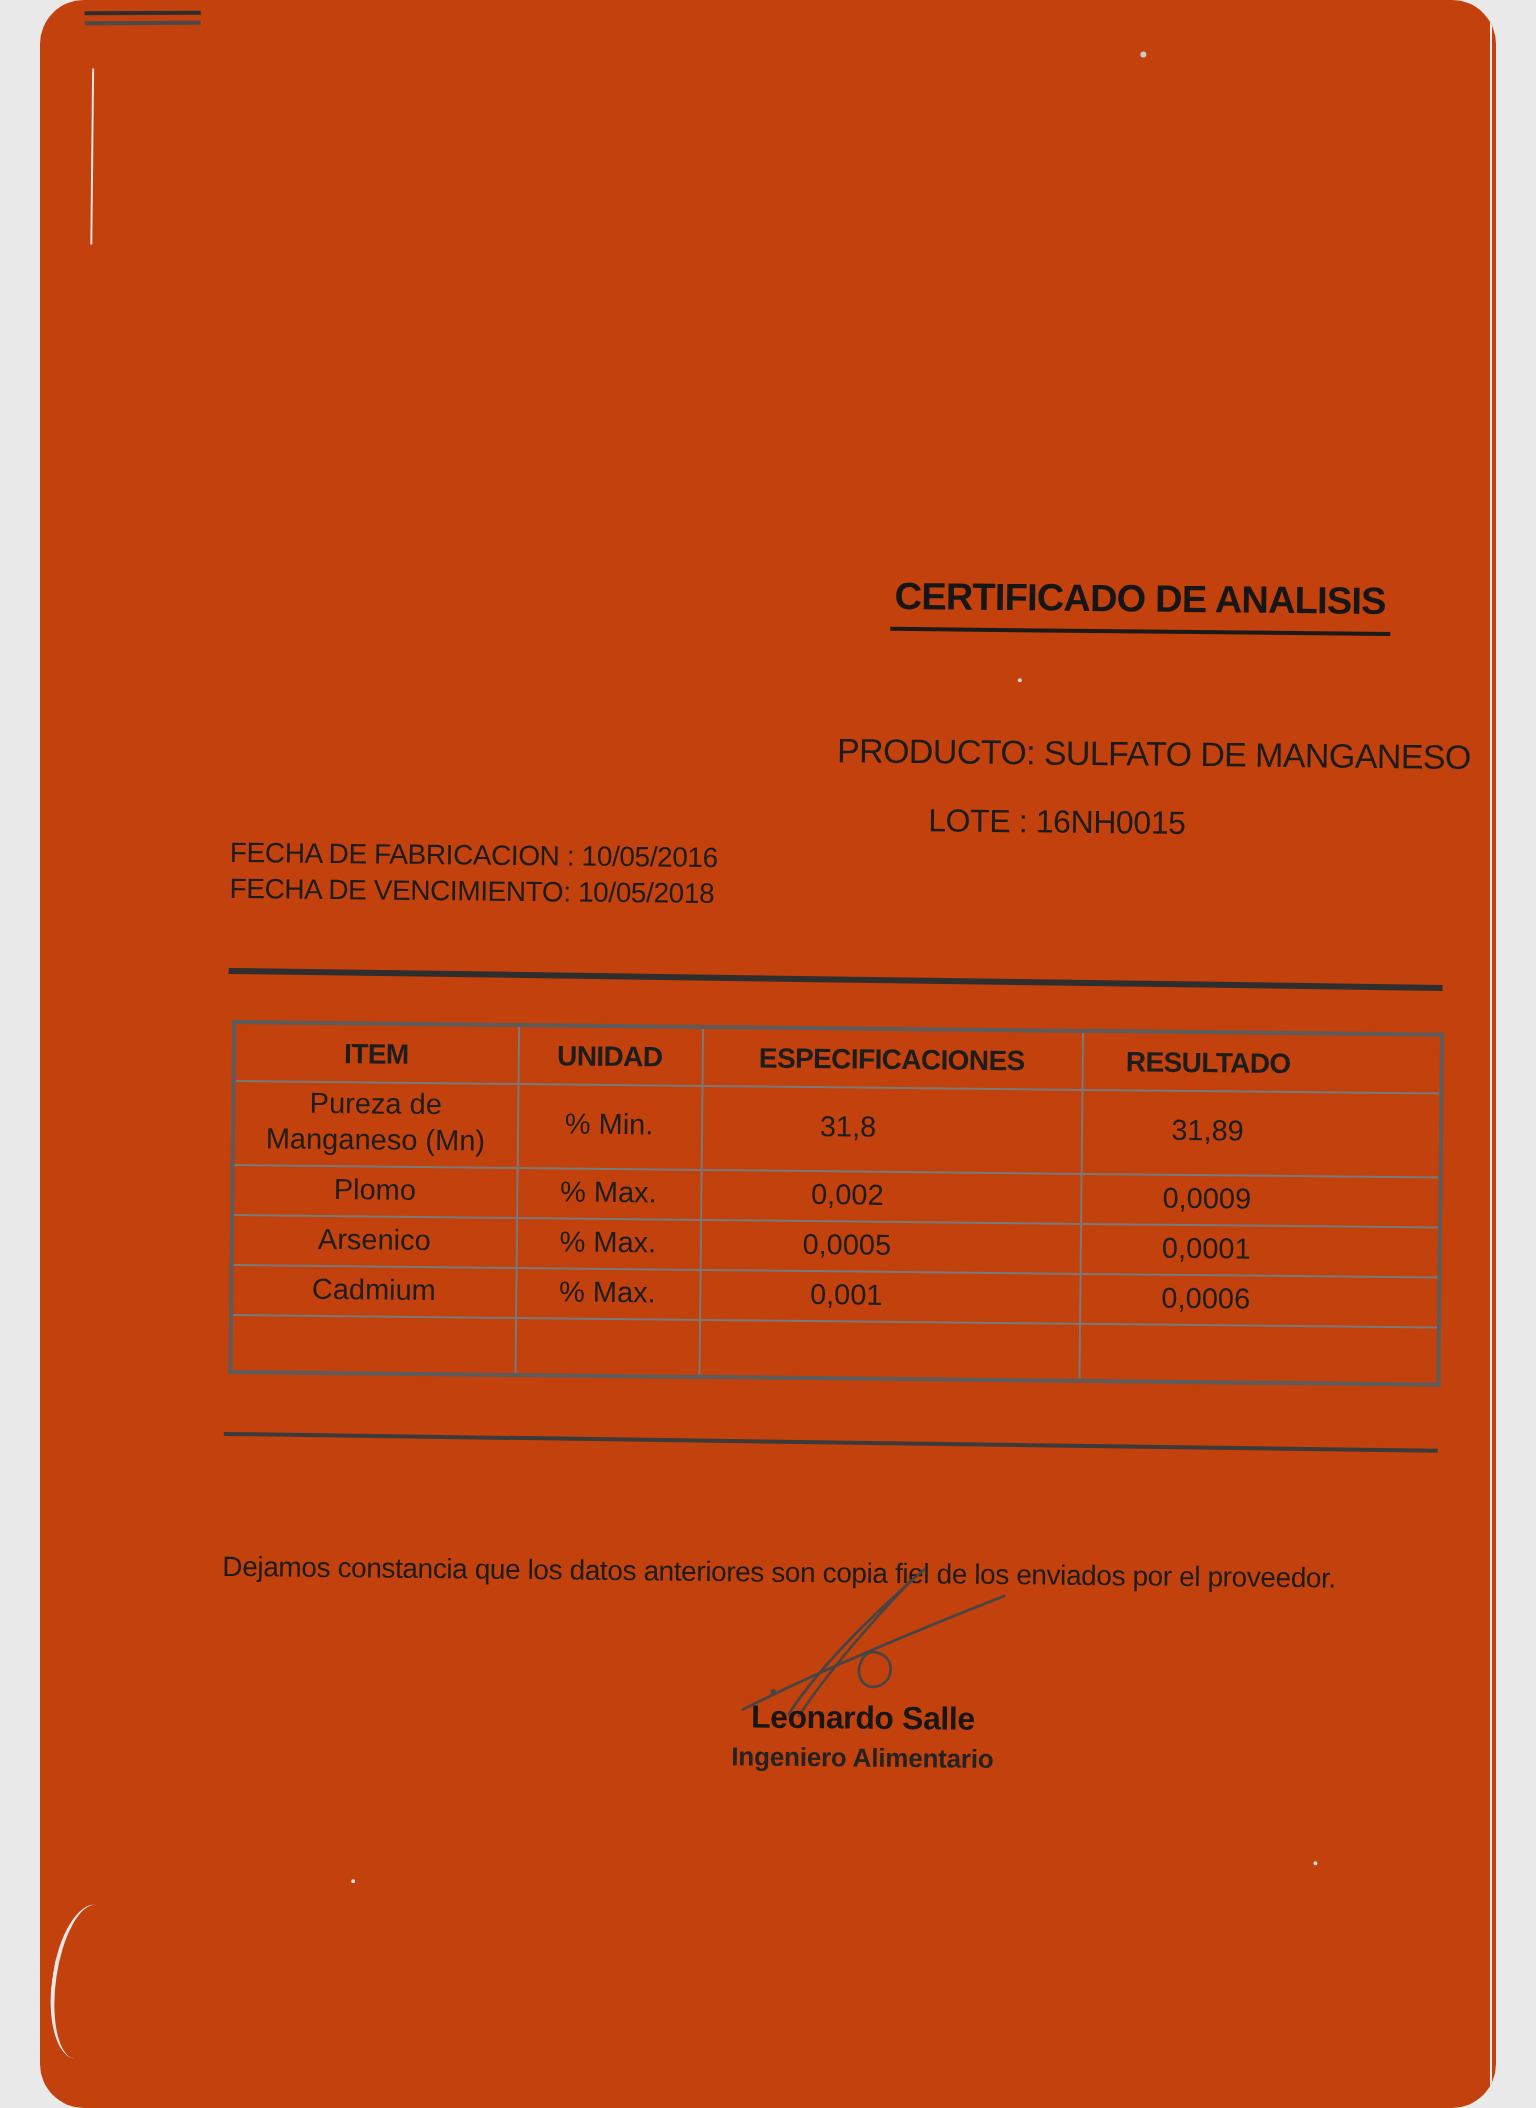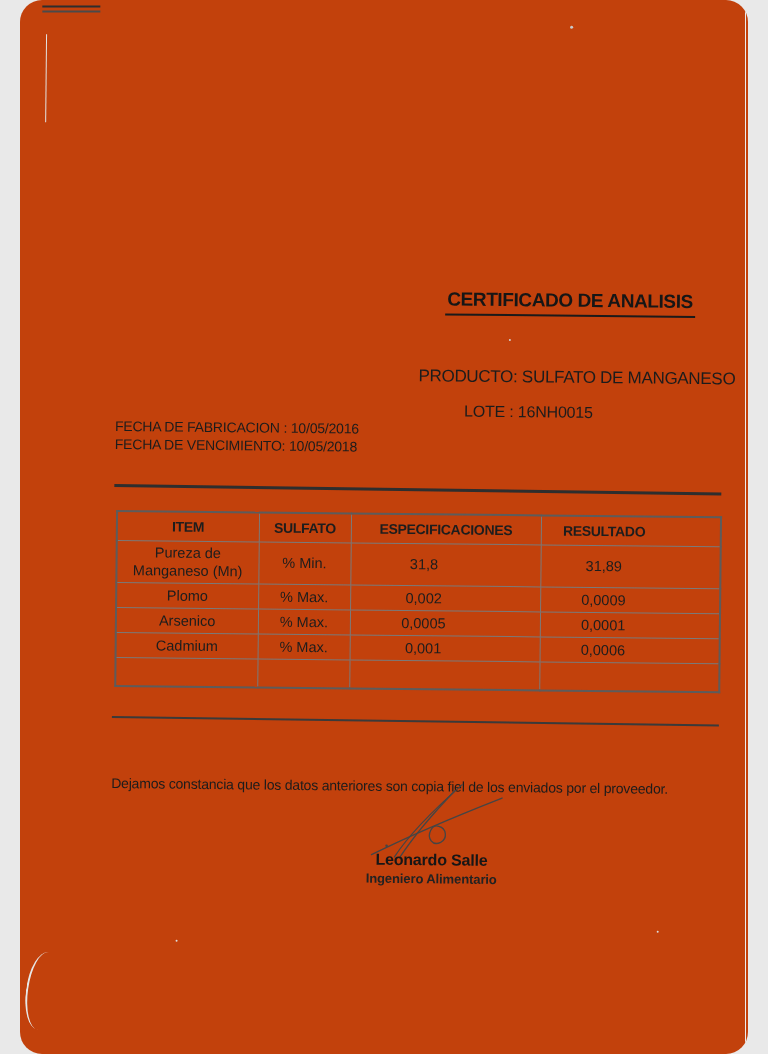--- a/index.html
+++ b/index.html
@@ -200,21 +200,21 @@
     <table class="cert-table">
       <colgroup>
         <col style="width:142px">
           <col style="width:92px">
           <col style="width:190px">
           <col style="width:180px">
       </colgroup>
       <thead>
         <tr>
           <th>ITEM</th>
-          <th>SULFATO</th>
+          <th>UNIDAD</th>
           <th>ESPECIFICACIONES</th>
           <th>RESULTADO</th>
         </tr>
       </thead>
       <tbody>
         <tr class="r-tall">
           <td>Pureza de Manganeso (Mn)</td>
           <td>% Min.</td>
           <td>31,8</td>
           <td>31,89</td>

